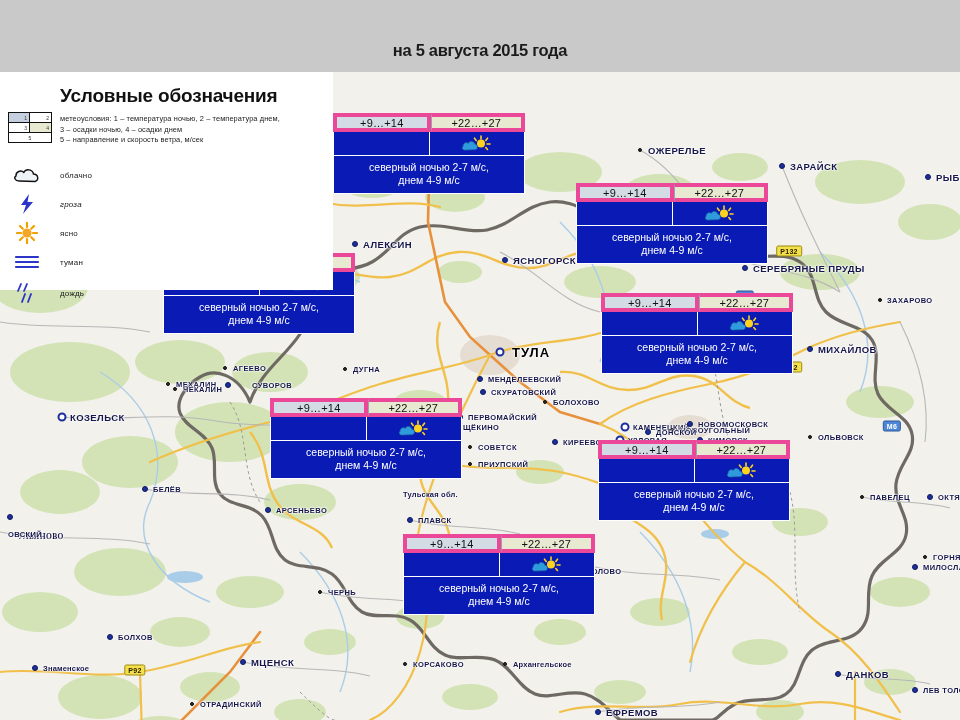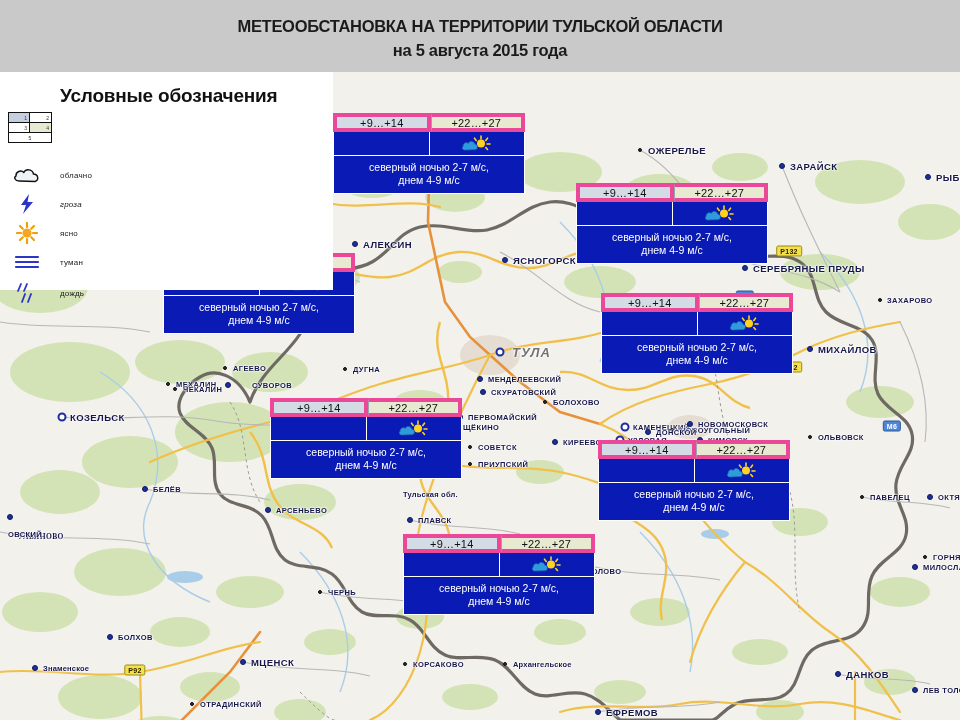--- a/index.html
+++ b/index.html
@@ -48,21 +48,21 @@
     transform: translate(-50%,-50%);
   }
   .city-dot.small { width: 4px; height: 4px; background: #2b2b2b; border-color:#111; }
   .city-label {
     position: absolute; white-space: nowrap;
     font-size: 7.5px; font-weight: bold; color: #15164a;
     letter-spacing: 0.4px;
     text-shadow: 0 0 2px #fff, 0 0 2px #fff, 0 0 3px #fff;
     transform: translateY(-50%);
   }
-  .city-label.big { font-size: 13px; color:#737373; letter-spacing:1px;font-style:italic; }
+  .city-label.big { font-size: 13px; color:#000000; letter-spacing:1px; }
   .city-label.mid { font-size: 9.5px; }
   .city-label.mixed { font-weight: bold; letter-spacing:0.2px; }
 
   .shield {
     position: absolute; transform: translate(-50%,-50%);
     font-size: 7px; font-weight: bold; color:#2b2000;
     padding: 1px 3px; border-radius: 2px;
     background: #f4e04a; border: 1px solid #9a8a10;
     letter-spacing: 0.3px;
   }
@@ -586,26 +586,28 @@
               <path d="M5,15 C2.5,15 1.5,12.6 3.2,11.2 C2.9,8.3 6.3,6.6 8.3,8.4 C9.6,5.6 14,6 14.8,9.2 C17.6,9.2 18.4,13.3 15.8,14.6 Z" fill="#2f9bdd" stroke="#1d6fa8" stroke-width="0.7"></path>
             </svg>
           </div>
         </div>
         <div class="row-bot">северный ночью 2-7 м/с,
 днем 4-9 м/с</div>
       </div>
     </div>
 
   <div class="header">
-    <div class="header-title">МЕТЕООБСТАНОВКА НА ТЕРРИТОРИИ ТУЛЬСКОЙ ОБЛАСТИ</div>
     <div class="header-sub">на 5 августа 2015 года</div>
   </div>
 
   <div class="legend">
     <div class="legend-title">Условные обозначения</div>
+    <div class="legend-desc">метеоусловия: 1 – температура ночью, 2 – температура днем,
+3 – осадки ночью, 4 – осадки днем
+5 – направление и скорость ветра, м/сек</div>
 
     <div class="legend-grid">
       <div class="lg-cell" style="left:0;top:0;width:22px;height:11px;background:#c5cfe0;">1</div>
       <div class="lg-cell" style="left:21px;top:0;width:23px;height:11px;background:#ffffff;">2</div>
       <div class="lg-cell" style="left:0;top:10px;width:22px;height:11px;background:#ffffff;">3</div>
       <div class="lg-cell" style="left:21px;top:10px;width:23px;height:11px;background:#e7ead0;">4</div>
       <div class="lg-cell" style="left:0;top:20px;width:44px;height:11px;background:#ffffff;text-align:center;padding-right:0;">5</div>
     </div>
 
     <div id="legend-rows">

